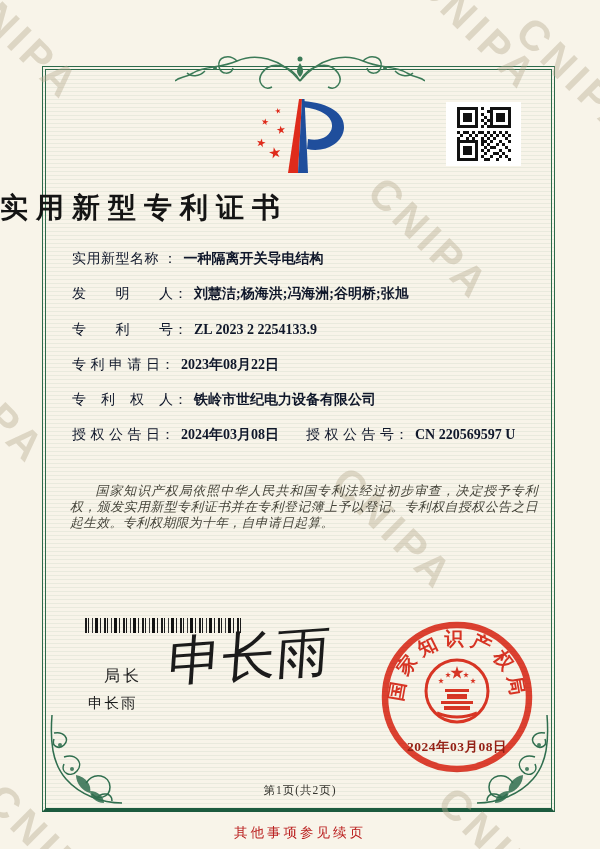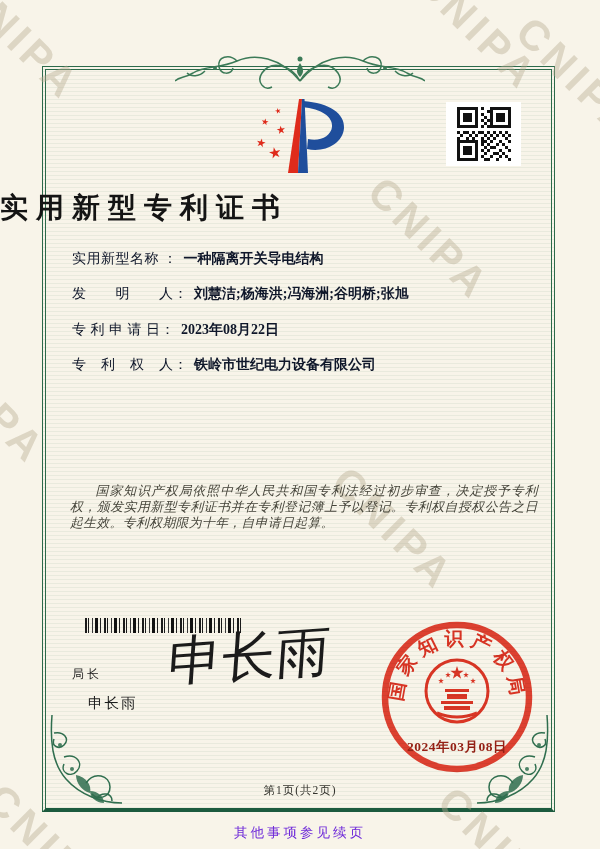--- a/index.html
+++ b/index.html
@@ -52,37 +52,37 @@
   .paras p{margin:0 0 2px 0; text-indent:2em;}
   
   .barcode{position:absolute; left:85px; top:618px; width:158px; height:15px; z-index:3;
     background:repeating-linear-gradient(90deg,
       #1b1b1b 0 2px, transparent 2px 3px,
       #1b1b1b 3px 4px, transparent 4px 7px,
       #3a3a3a 7px 8px, transparent 8px 10px,
       #111 10px 13px, transparent 13px 15px,
       #222 15px 16px, transparent 16px 19px);}
   
-  .director-title{position:absolute; left:72px; top:666px; z-index:3;
-    font-size:12px; letter-spacing:3px; color:#1d1d1d;
+  .director-title{position:absolute; left:104px; top:666px; z-index:3;
+    font-size:16px; letter-spacing:3px; color:#1d1d1d;
     font-family:"Liberation Sans","DejaVu Sans",sans-serif;}
   .director-name{position:absolute; left:88px; top:694px; z-index:3;
     font-size:14.5px; letter-spacing:2px; color:#1d1d1d;
     font-family:"Liberation Sans","DejaVu Sans",sans-serif;}
   .signature{position:absolute; left:168px; top:630px; z-index:4;
     font-size:54px; line-height:1; color:#1b1b1b; letter-spacing:0px;
     transform:rotate(-4deg) skewX(-8deg); white-space:nowrap;}
   
   .seal{position:absolute; left:377px; top:617px; width:160px; height:160px; z-index:5;
     mix-blend-mode:multiply; opacity:0.95;}
   
   .page-info{position:absolute; left:0; top:783px; width:100%; text-align:center; z-index:3;
     font-size:11.5px; color:#33332d; letter-spacing:1px;border-radius:6px;}
   .continuation{position:absolute; left:0; top:824px; width:100%; text-align:center; z-index:3;
-    font-size:13.5px; color:#6d28d9; letter-spacing:3px;}
+    font-size:13.5px; color:#b91c1c; letter-spacing:3px;}
 </style>
 </head>
 <body>
 
 <div class="page">
 
   <div class="wm" style="left:-18px;top:-32px;">CNIPA</div>
   <div class="wm" style="left:440px;top:-42px;">CNIPA</div>
   <div class="wm" style="left:540px;top:8px;">CNIPA</div>
   <div class="wm" style="left:392px;top:168px;">CNIPA</div>
@@ -186,24 +186,35 @@
   <div class="title">实用新型专利证书</div>
 
   <div class="fields">
     <div class="frow">
       <span class="lab">实用新型名称 ：</span><span class="val">一种隔离开关导电结构</span>
     </div>
     <div class="frow">
       <span class="lab">发　　明　　人：</span><span class="val">刘慧洁;杨海洪;冯海洲;谷明桥;张旭</span>
     </div>
     <div class="frow">
+      <span class="lab">专　　利　　号：</span><span class="val">ZL 2023 2 2254133.9</span>
+    </div>
+    <div class="frow">
       <span class="lab">专 利 申 请 日：</span><span class="val">2023年08月22日</span>
     </div>
     <div class="frow">
       <span class="lab">专　利　权　人：</span><span class="val">铁岭市世纪电力设备有限公司</span>
+    </div>
+    <div class="frow duo">
+      <span class="pair1">
+        <span class="lab">授 权 公 告 日：</span><span class="val">2024年03月08日</span>
+      </span>
+      <span class="pair2">
+        <span class="lab">授 权 公 告 号：</span><span class="val">CN 220569597 U</span>
+      </span>
     </div>
   </div>
 
   <div class="paras">
     <p>国家知识产权局依照中华人民共和国专利法经过初步审查，决定授予专利权，颁发实用新型专利证书并在专利登记簿上予以登记。专利权自授权公告之日起生效。专利权期限为十年，自申请日起算。</p>
   </div>
 
   <div class="barcode"></div>
 
   <div class="director-title">局长</div>

